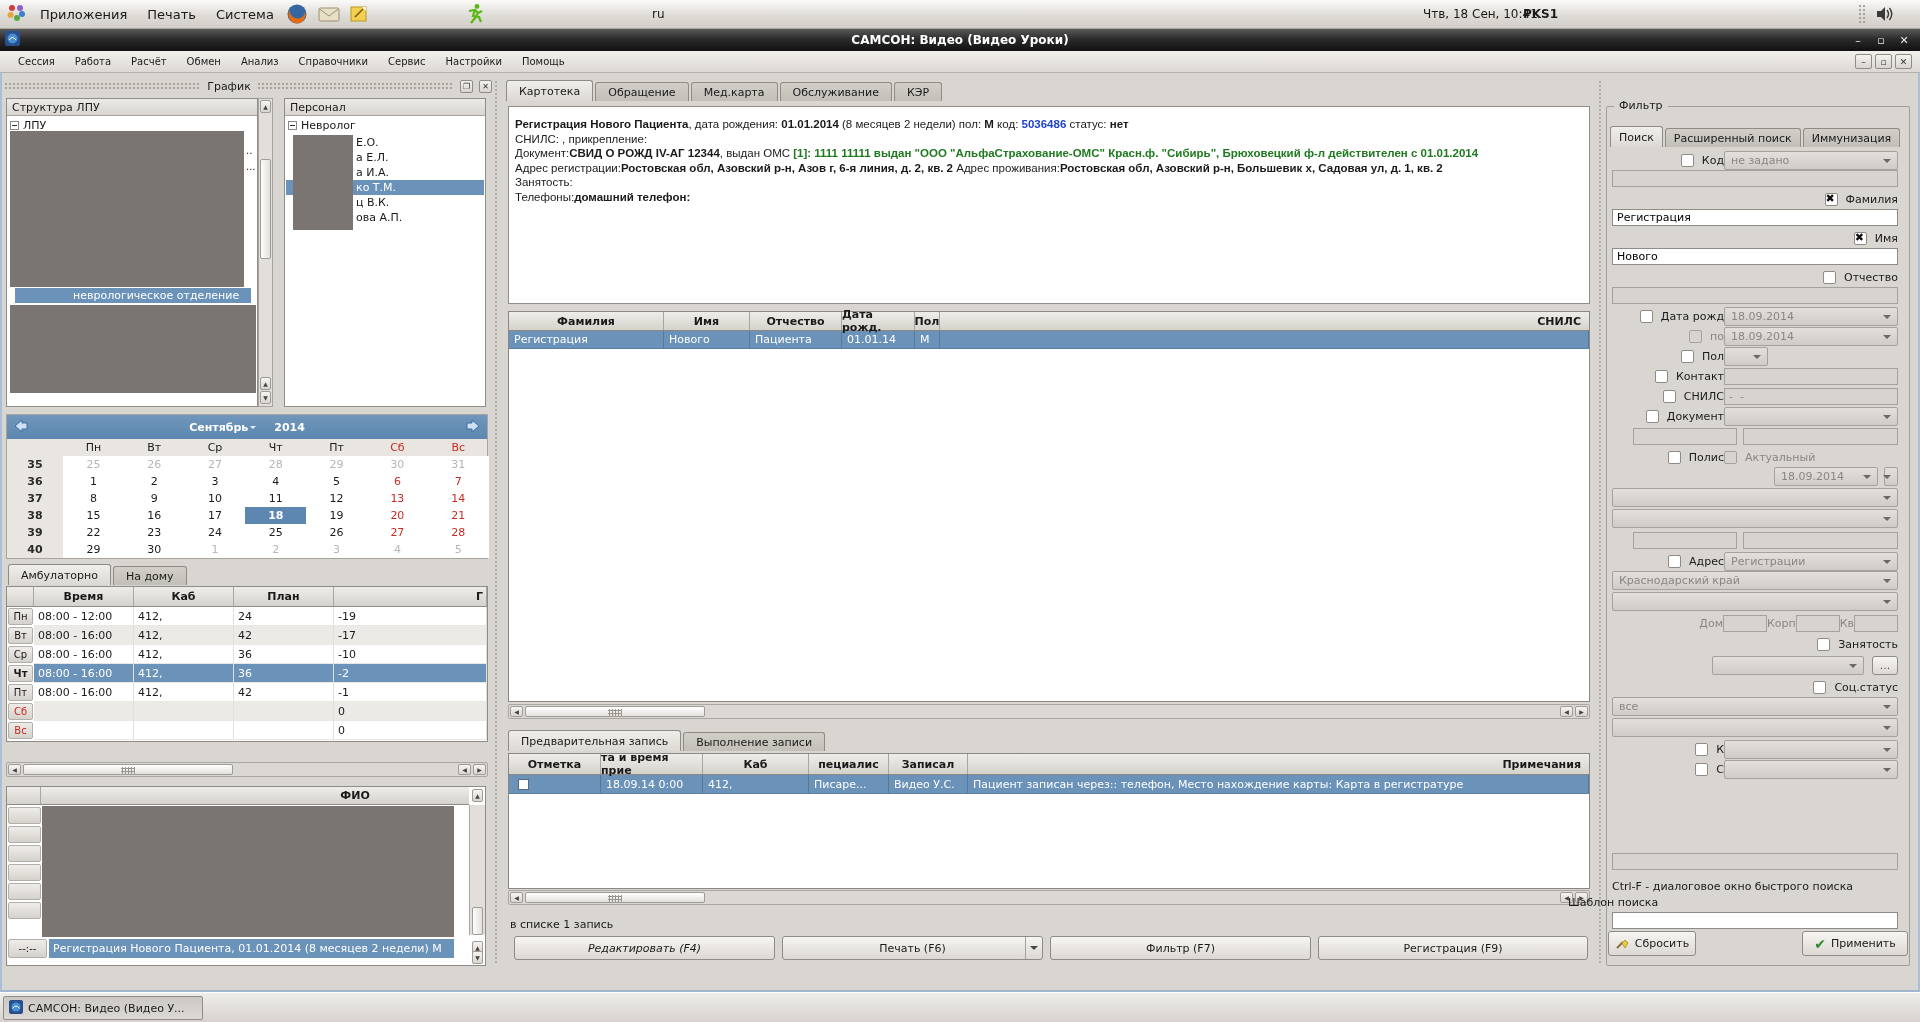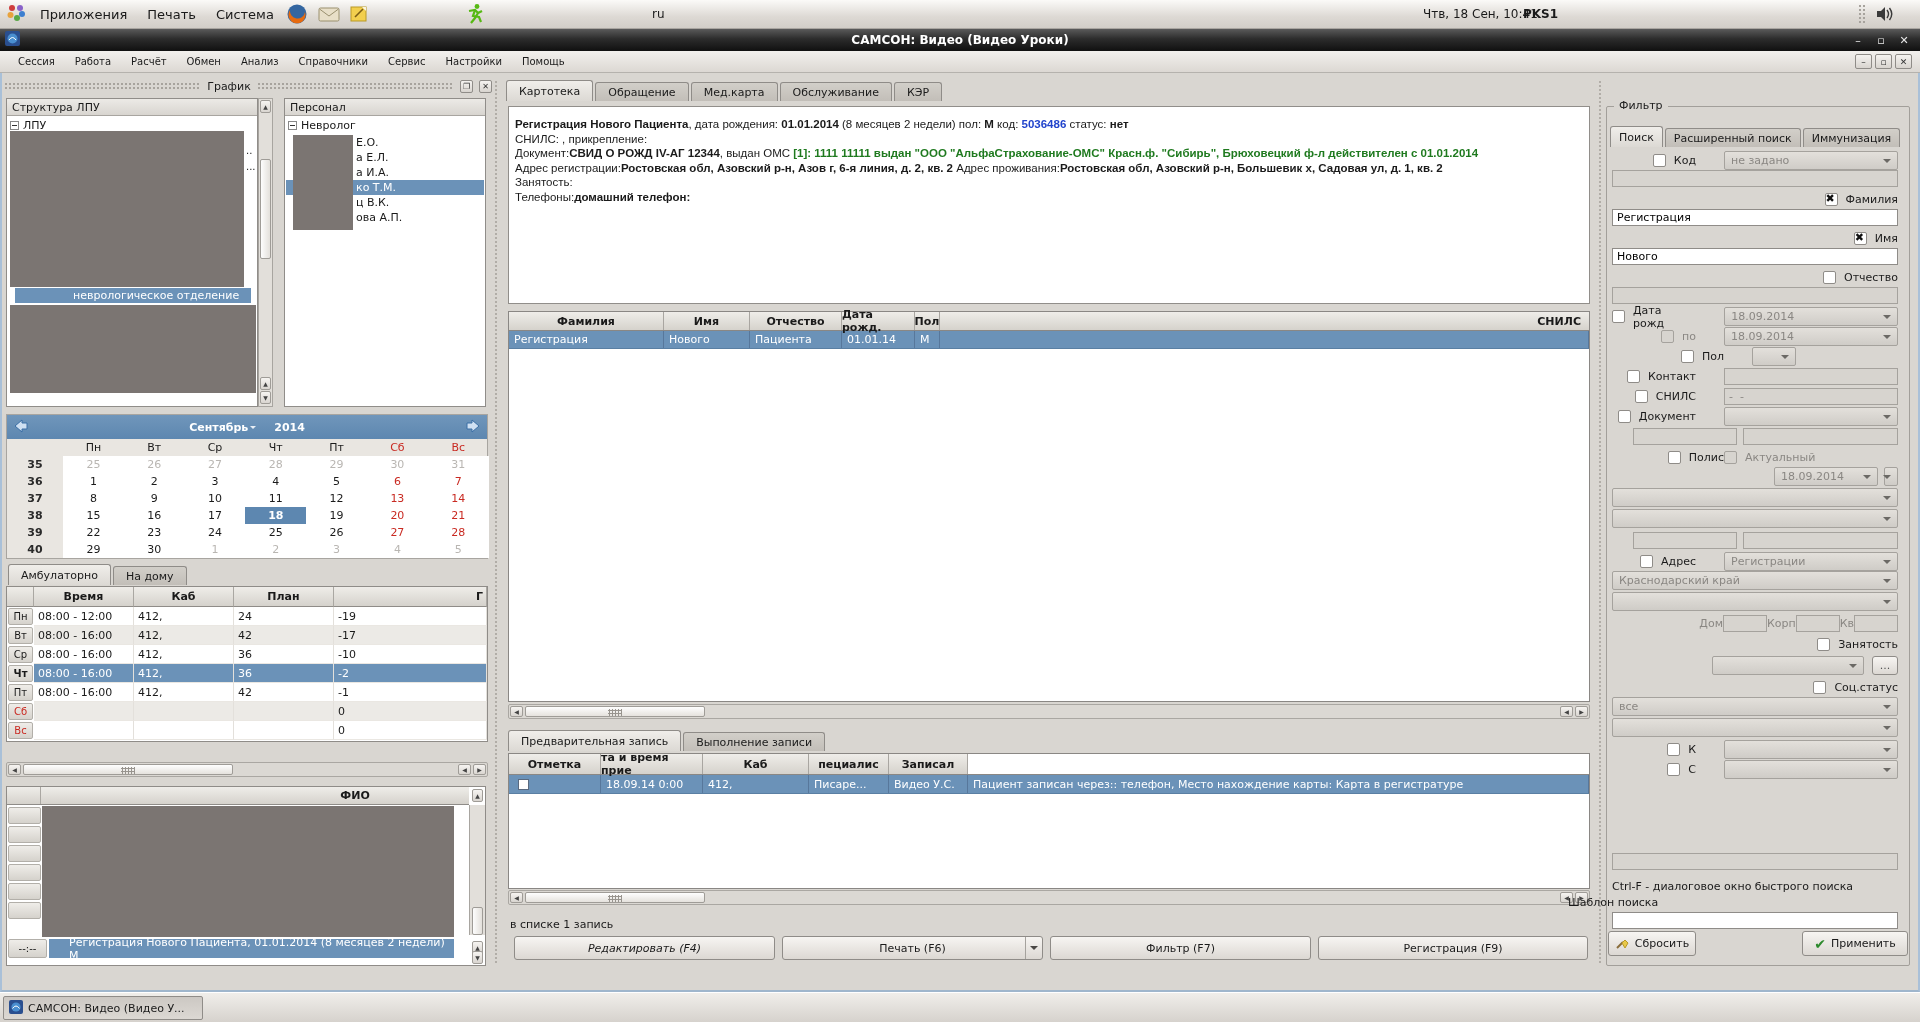--- a/index.html
+++ b/index.html
@@ -91,21 +91,21 @@
 .grip .gd { position:absolute; left:50%; top:2px; width:14px; height:7px; margin-left:-7px; background-image:radial-gradient(circle,#98948e 1px,transparent 1.2px); background-size:3px 3px; }
 
 
 #fio { position:absolute; left:6px; top:786px; width:480px; height:180px; border:1px solid #8f8c88; background:#fff; }
 #fio-head { position:absolute; left:0; top:0; right:16px; height:18px; background:linear-gradient(#efede9,#d5d2cc); border-bottom:1px solid #8f8c88; display:flex; }
 #fio-corner { width:34px; border-right:1px solid #aaa7a2; }
 #fio-label { flex:1; display:flex; align-items:center; justify-content:center; font-weight:bold; padding-left:200px; }
 .fio-rh { position:absolute; left:1px; width:33px; height:17px; background:linear-gradient(#efede9,#d5d2cc); border:1px solid #b2afa9; border-radius:2px; }
 #fio-redact { left:35px; top:19px; width:412px; height:131px; }
 #fio-vtrack { position:absolute; right:0; top:18px; width:16px; bottom:30px; background:#e2dfda; border-left:1px solid #a8a5a0; }
-#fio-sel { position:absolute; left:42px; top:152px; width:405px; height:19px; background:#6b92b8; color:#fff; display:flex; align-items:center; padding-left:20px; }
+#fio-sel { position:absolute; left:42px; top:152px; width:405px; height:19px; background:#6b92b8; color:#fff; display:flex; align-items:center; padding-left:4px; }
 #fio-time { position:absolute; left:1px; top:152px; width:39px; height:19px; background:linear-gradient(#efede9,#d5d2cc); border:1px solid #b2afa9; border-radius:2px; display:flex; align-items:center; justify-content:center; font-size:10px; }
 
 
 #main-tabs { position:absolute; left:506px; top:81px; display:flex; align-items:flex-end; height:20px; z-index:2; }
 #info { position:absolute; left:508px; top:106px; width:1082px; height:198px; background:#fff; border:1px solid #918e8a; padding:10px 6px; font-family:"Liberation Sans","DejaVu Sans",sans-serif; font-size:11.5px; line-height:14.6px; }
 .b { font-weight:bold; }
 .blue { color:#2244cc; font-weight:bold; }
 .green { color:#1f7a1f; font-weight:bold; }
 
 #patients { position:absolute; left:508px; top:311px; width:1082px; height:391px; border:1px solid #8a8784; background:#fff; }
@@ -146,21 +146,21 @@
 .frow .lab { margin-left:8px; }
 .frow .ctl { margin-left:auto; width:174px; }
 .cb { width:13px; height:13px; border:1px solid #8f8c88; background:#fff; border-radius:2px; position:relative; flex:none; }
 .cb.d { background:#d7d4cf; border-color:#a5a29d; }
 .cb.ck::after { content:"✖"; position:absolute; left:0px; top:-2px; font-size:11px; font-weight:bold; color:#111; }
 .dis { color:#8a8783; }
 .finp { height:17px; border:1px solid #8f8c88; background:#fff; font:11px "DejaVu Sans",sans-serif; padding:0 4px; width:100%; margin-top:2px; }
 .finp.d { background:#d7d4cf; border-color:#a5a29d; color:#8a8783; }
 .fcombo { height:19px; border:1px solid #a5a29d; border-radius:2px; background:linear-gradient(#e3e0db,#cfccc7); color:#8a8783; display:flex; align-items:center; padding:0 6px; position:relative; margin-top:2px; width:100%; }
 .fcombo::after { content:""; position:absolute; right:6px; top:7px; border:4px solid transparent; border-top-color:#6b6965; }
-.frow .fcombo, .frow .finp { margin-top:0;margin-left:28px; }
+.frow .fcombo, .frow .finp { margin-top:0; }
 .split2c { display:flex; gap:6px; margin-top:2px; }
 .sw { width:104px; flex:none; }
 .sf { flex:1; }
 .grp2 { margin-left:auto; width:174px; display:flex; align-items:center; gap:8px; }
 .domrow { display:flex; align-items:center; justify-content:space-between; margin-top:4px; }
 .domrow .finp { width:44px; margin-top:0; }
 .emprow { display:flex; gap:8px; margin-top:2px; }
 .emprow .fcombo { width:152px; }
 .morebtn { width:26px; height:19px; margin-top:2px; background:linear-gradient(#f7f5f2,#dcd8d3); border:1px solid #8f8c88; border-radius:3px; display:flex; align-items:center; justify-content:center; color:#555; }
 #flast { position:absolute; left:1612px; top:851px; width:286px; }
@@ -504,20 +504,21 @@
   <span class="tab">Выполнение записи</span>
 </div>
 
 <div id="appts">
   <div class="thead">
     <span class="th aw1">Отметка</span>
     <span class="th aw2">та и время прие</span>
     <span class="th aw3">Каб</span>
     <span class="th aw4">пециалис</span>
     <span class="th aw5">Записал</span>
+    <span class="th awf endh">Примечания</span>
   </div>
   <div class="trow">
     <span class="tc aw1">
         <span class="chk"></span>
       </span>
     <span class="tc aw2">18.09.14 0:00</span>
     <span class="tc aw3">412,</span>
     <span class="tc aw4">Писаре...</span>
     <span class="tc aw5">Видео У.С.</span>
     <span class="tc awf">Пациент записан через:: телефон, Место нахождение карты: Карта в регистратуре</span>

